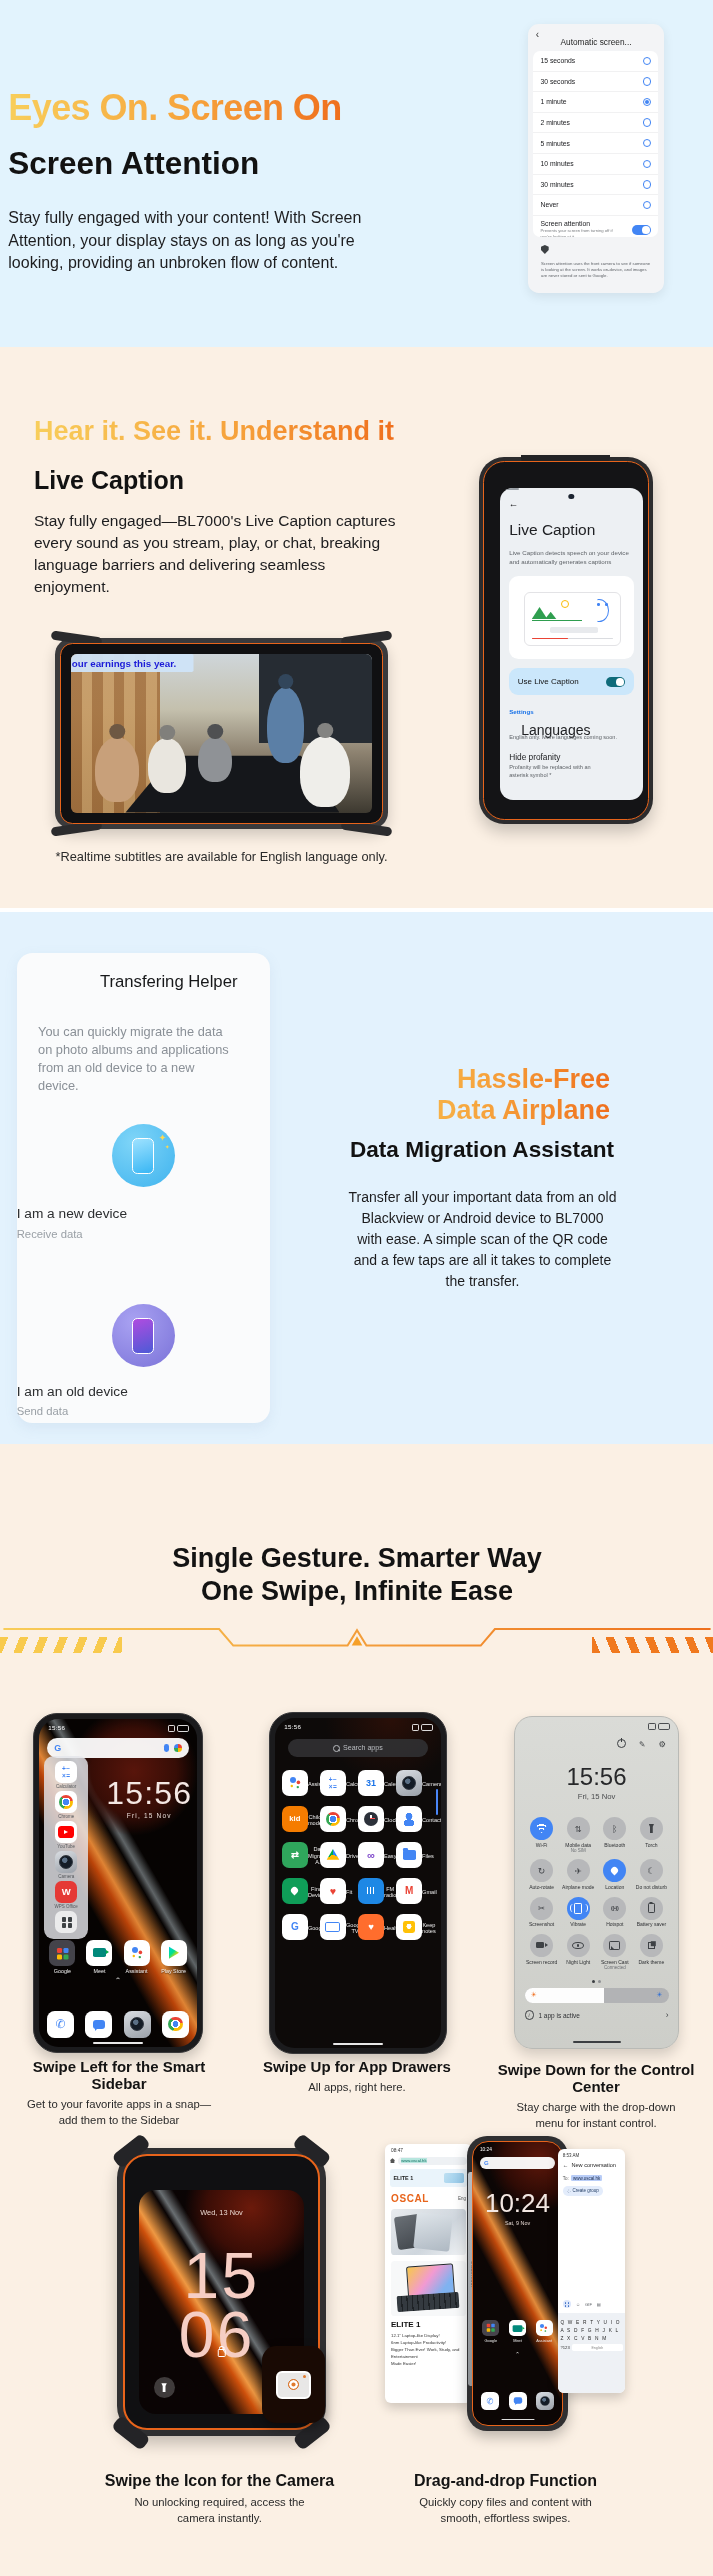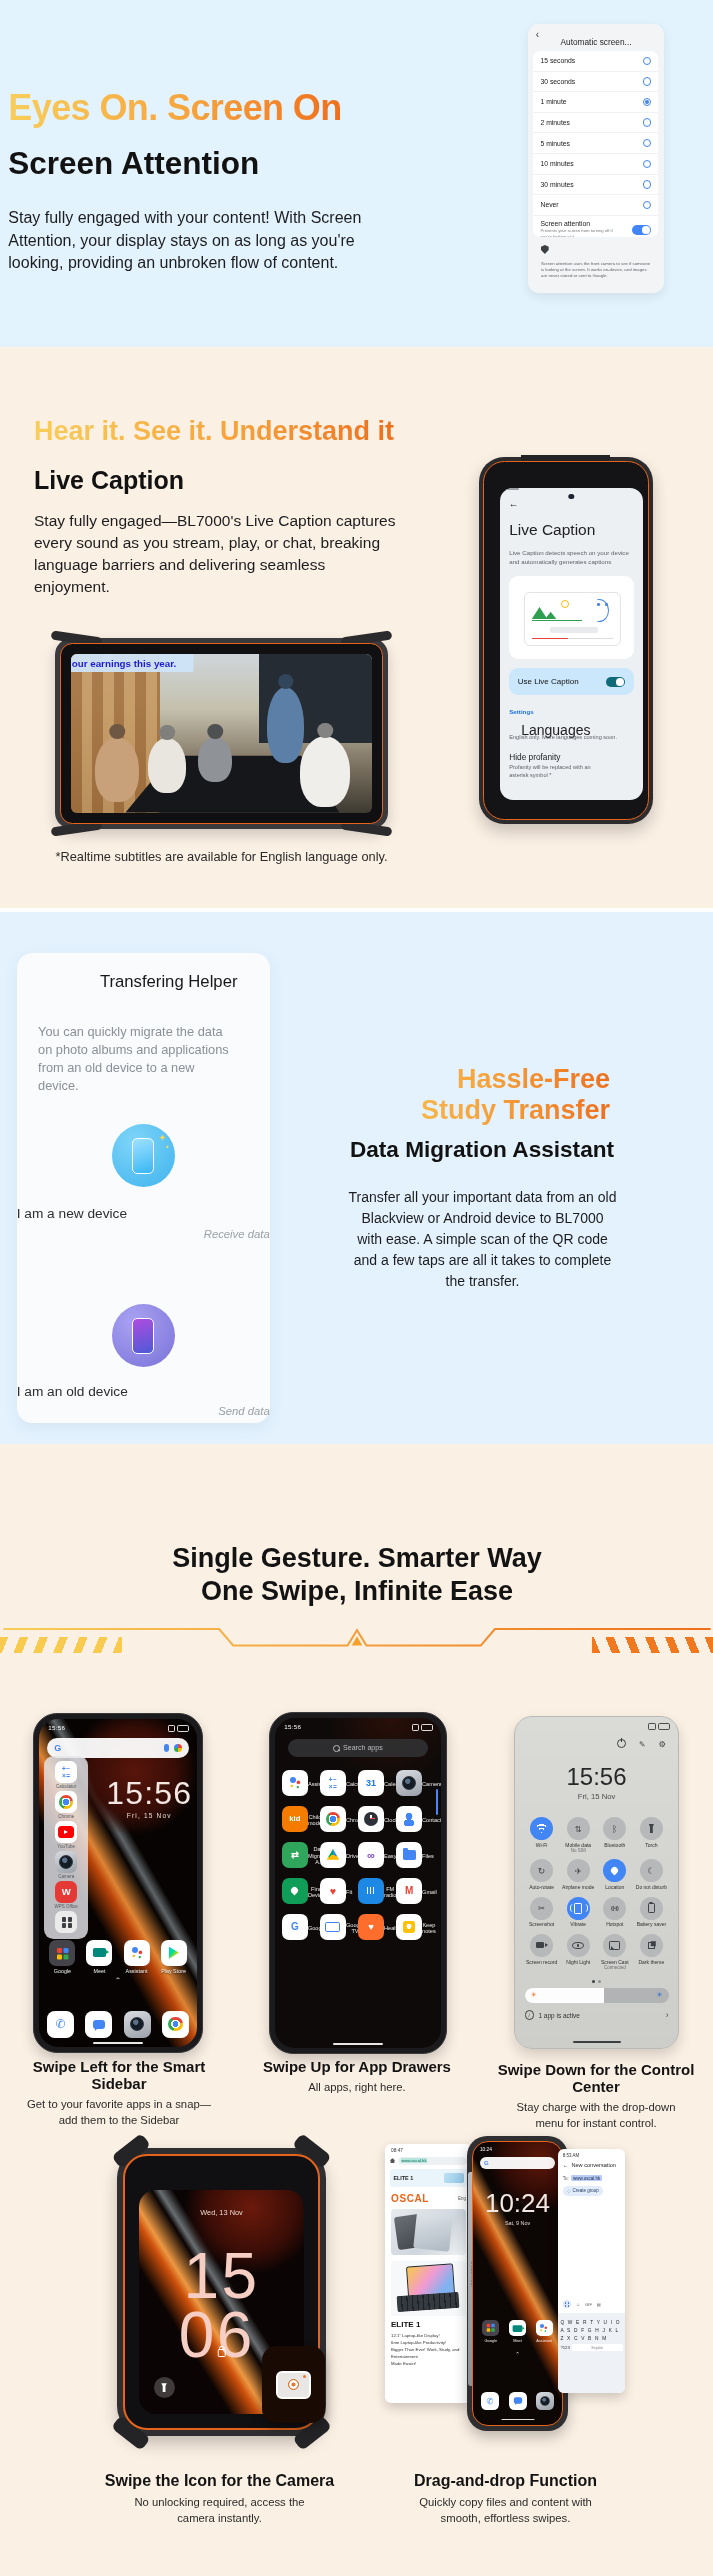--- a/index.html
+++ b/index.html
@@ -87,21 +87,21 @@
   .t-title{left:0;top:19px;width:100%;text-align:center;padding-left:51px;box-sizing:border-box;font-size:16.7px;color:#17181a;}
   .t-body{left:21.4px;top:70px;width:200px;font-size:12.8px;line-height:1.42;color:#8a9097;}
   .circ{position:absolute;width:63px;height:63px;border-radius:50%;display:flex;align-items:center;justify-content:center;}
   .c-blue{left:95px;top:171px;background:radial-gradient(circle at 35% 28%,#7fd5f8,#3fb3ee);}
   .c-pur{left:95px;top:351px;background:radial-gradient(circle at 35% 28%,#a9a2f2,#7a72d8);}
   .mini-ph{width:20px;height:34px;border:1.8px solid #fff;border-radius:5.4px;}
   .mini-ph.b{background:linear-gradient(160deg,#9fe2ff,#38b6f4);}
   .mini-ph.p{background:linear-gradient(160deg,#b04ce0,#4c5bd6);}
   .spark{position:absolute;color:#ffd94d;font-size:9.5px;}
   .t-l1{left:0;width:100%;text-align:left;font-size:13.7px;color:#2c2e30;}
-  .t-l2{left:0;width:100%;text-align:right;font-size:11.3px;color:#9aa0a6;font-style:italic;}
+  .t-l2{left:0;width:100%;text-align:left;font-size:11.3px;color:#9aa0a6;}
   .h-title{left:333px;top:152px;width:277px;text-align:right;font-size:27px;line-height:1.16;font-weight:800;}
   .h-sub{left:348px;top:225px;width:268px;text-align:center;font-size:22.6px;font-weight:800;color:#121212;}
   .h-body{left:348px;top:275px;width:269px;text-align:center;font-size:14px;line-height:1.5;color:#1d1d1f;}
 
   
   .s4{top:1444px;height:1132px;background:#FBF0E4;}
   .s4-t1{left:0;top:99px;width:100%;text-align:center;font-size:27px;font-weight:800;color:#131313;}
   .s4-t2{left:0;top:132px;width:100%;text-align:center;font-size:27px;font-weight:800;color:#131313;}
   .decor{left:0;top:178px;}
   .stripesL{left:0;top:193px;width:122px;height:15.5px;background:repeating-linear-gradient(112deg,#F8CA4D 0 7.7px,rgba(0,0,0,0) 7.7px 18.4px);}
@@ -456,21 +456,21 @@
       <div class="abs t-l1" style="top:253px;">I am a new device</div>
       <div class="abs t-l2" style="top:275px;">Receive data</div>
       <div class="circ c-pur">
         <span class="mini-ph p"></span>
       </div>
       <div class="abs t-l1" style="top:431px;">I am an old device</div>
       <div class="abs t-l2" style="top:452px;">Send data</div>
     </div>
     <div class="abs h-title grad">
       <div>Hassle-Free</div>
-      <div>Study Transfer</div>
+      <div>Data Airplane</div>
     </div>
     <h2 class="abs h-sub">Data Migration Assistant</h2>
     <p class="abs h-body">Transfer all your important data from an old Blackview or Android device to BL7000 with ease. A simple scan of the QR code and a few taps are all it takes to complete the transfer.</p>
   </section>
 
   <section class="s4">
     <h1 class="abs s4-t1">Single Gesture. Smarter Way</h1>
     <h1 class="abs s4-t2">One Swipe, Infinite Ease</h1>
     <svg class="abs decor" width="714" height="33" viewBox="0 0 1200 56">
       <defs>

